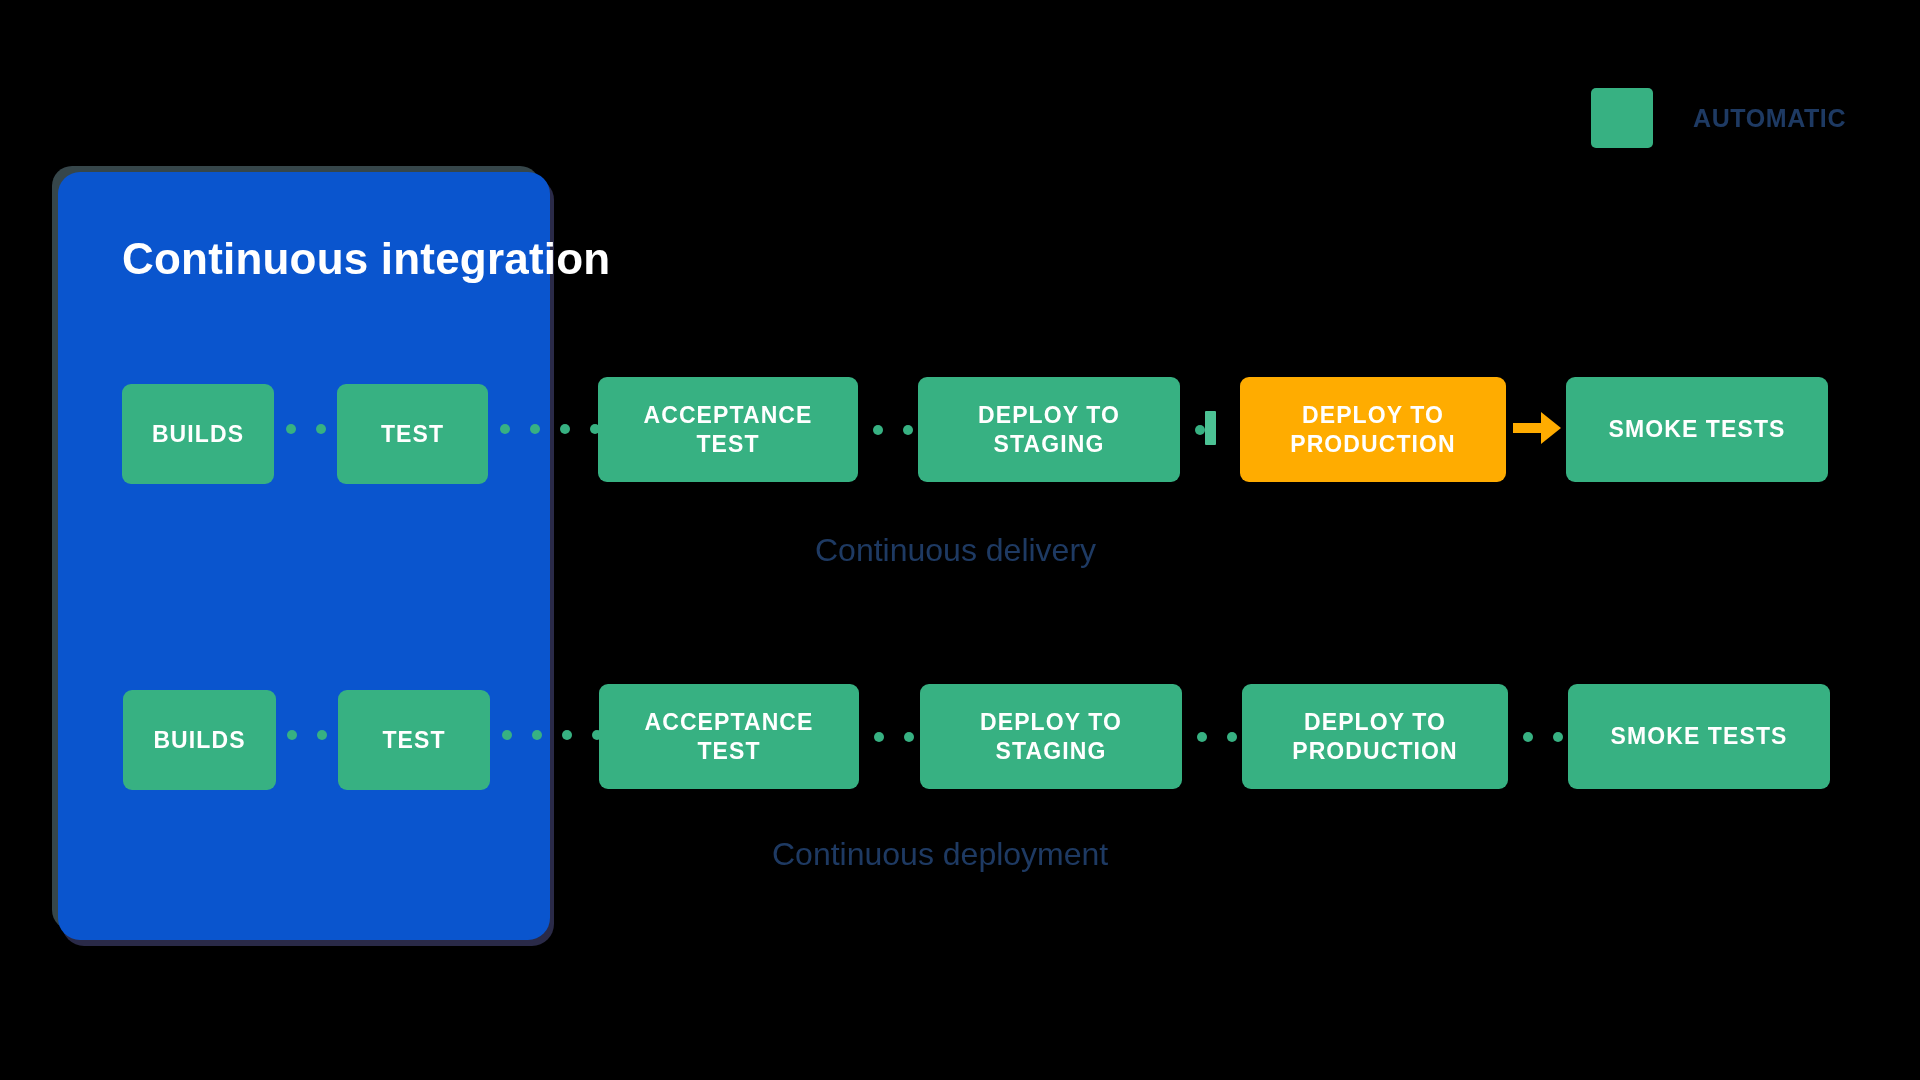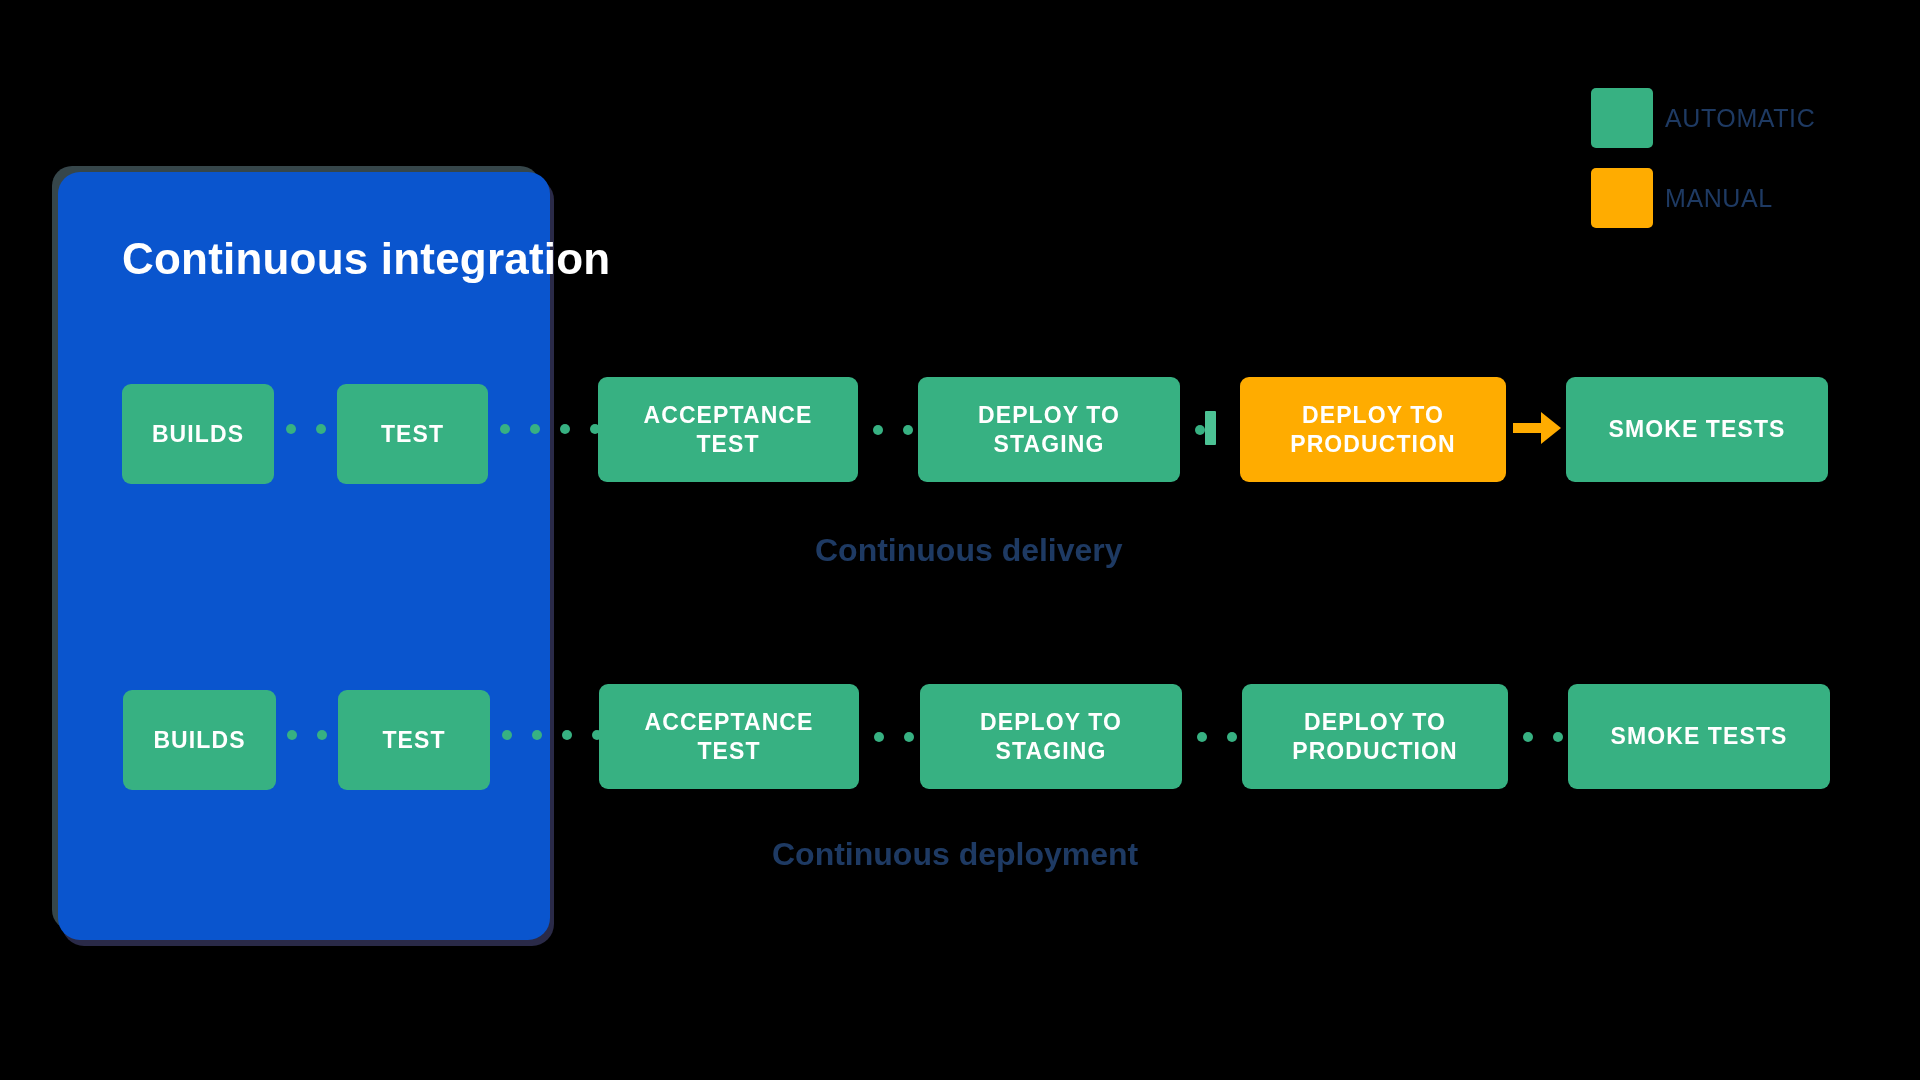--- a/index.html
+++ b/index.html
@@ -31,24 +31,24 @@
   }
   .legend-swatch {
     width: 62px;
     height: 60px;
     border-radius: 5px;
     flex: 0 0 auto;
   }
   .legend-swatch.automatic { background: #37b182; }
   .legend-swatch.manual    { background: #ffac00; }
   .legend-label {
-    margin-left: 12px;
+    margin-left: 40px;
     color: #1e3a63;
     font-size: 25px;
-    font-weight: normal;
+    font-weight: bold;
     letter-spacing: 0.6px;
     white-space: nowrap;
   }
 
   
   #ci-panel {
     position: absolute;
     left: 58px;
     top: 172px;
     width: 492px;
@@ -117,36 +117,32 @@
     position: absolute;
     width: 48px;
     height: 32px;
   }
 
   
   .flow-caption {
     position: absolute;
     color: #1e3a63;
     font-size: 32px;
-    font-weight: bold;
+    font-weight: normal;
     white-space: nowrap;
   }
 </style>
 </head>
 <body>
 
 <div id="legend">
   <div class="legend-row">
     <div class="legend-swatch automatic"></div>
     <div class="legend-label">AUTOMATIC</div>
   </div>
-  <div class="legend-row">
-    <div class="legend-swatch manual"></div>
-    <div class="legend-label">MANUAL</div>
-  </div>
 </div>
 
 <div id="ci-panel">
   <div id="ci-title">Continuous integration</div>
 </div>
 
 <div class="node green" style="left:122px; top:384px; width:152px; height:100px;">
   <span>BUILDS</span>
 </div>
 

